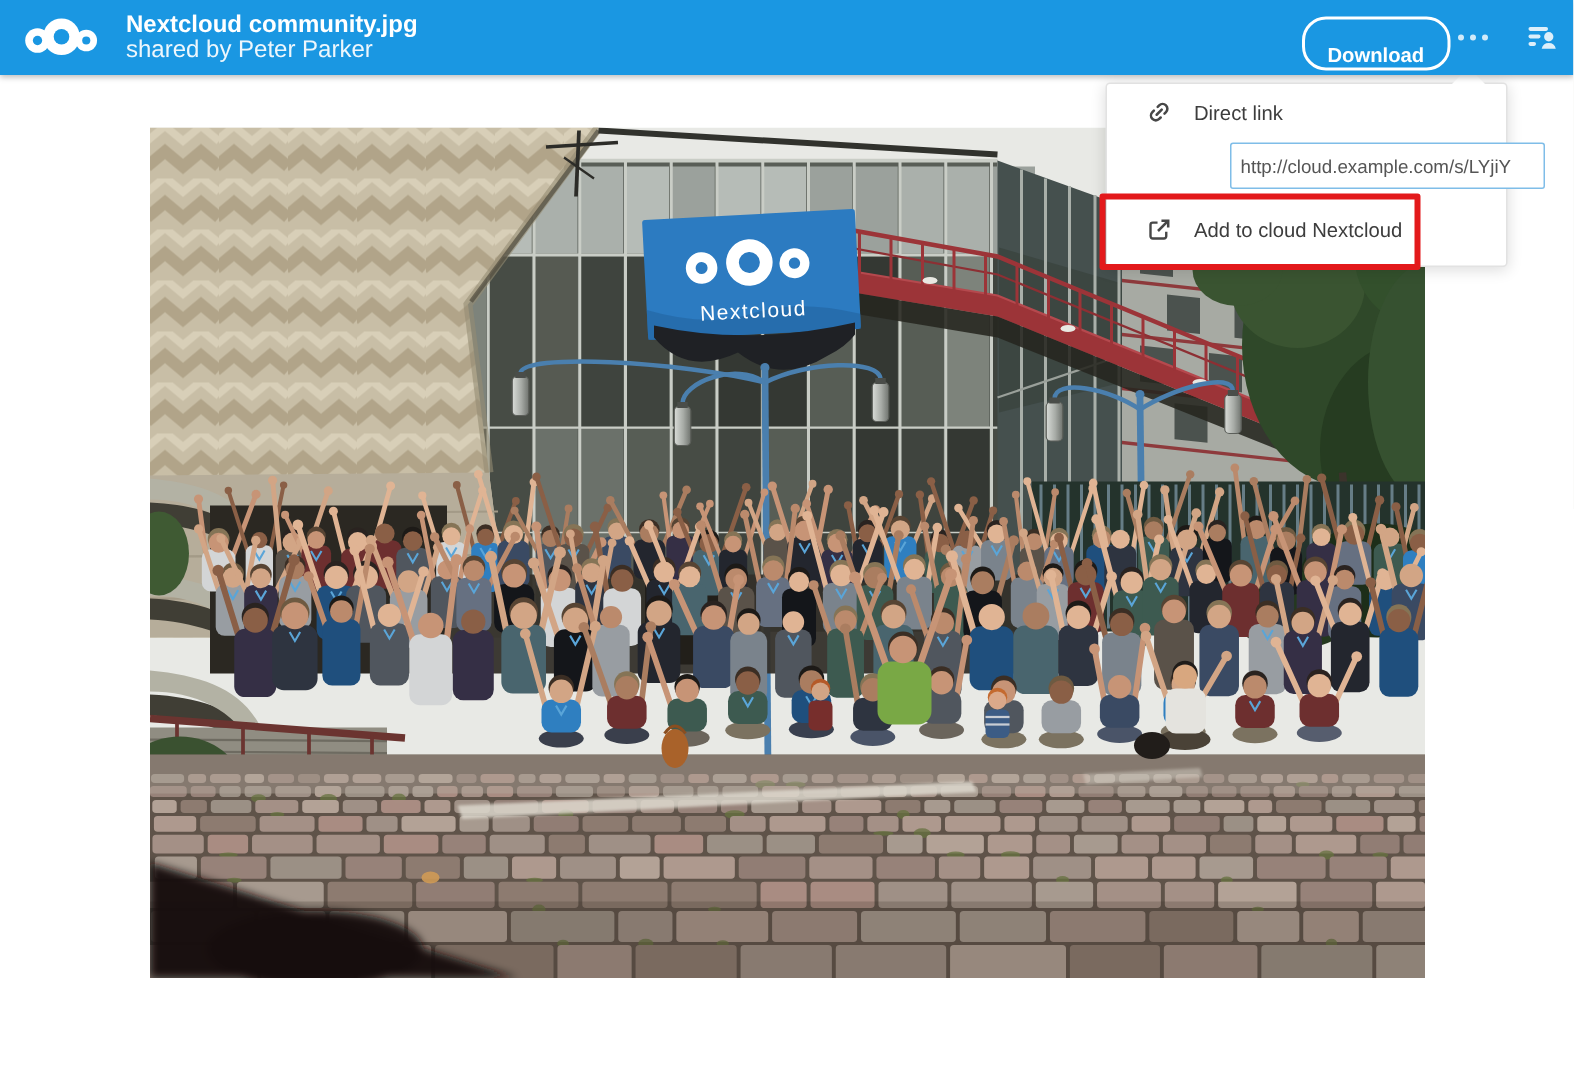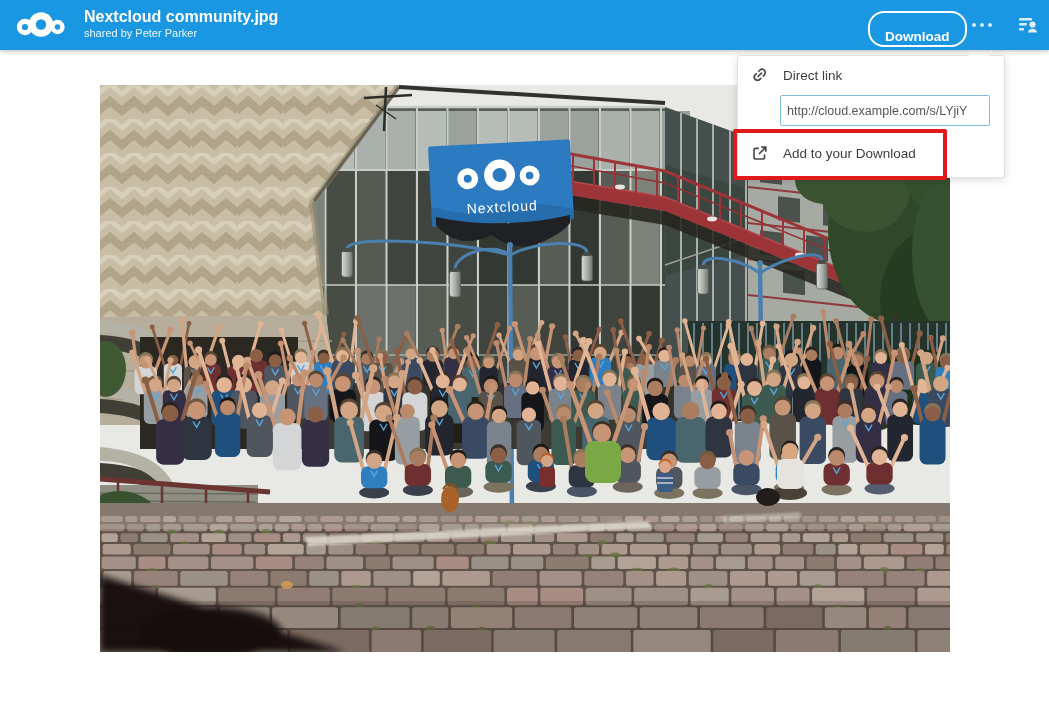--- a/index.html
+++ b/index.html
@@ -4,42 +4,42 @@
 <style>
   html,body{margin:0;padding:0;background:#fff;}
   .page{position:relative;width:1049px;height:726px;background:#fff;overflow:hidden;
         font-family:"Liberation Sans",sans-serif;}
   
   .topbar{position:absolute;left:0;top:0;width:100%;height:50px;background:#1a97e2;
           box-shadow:0 1px 4px rgba(0,0,0,.28);z-index:50;text-decoration:underline;}
   .logo{position:absolute;left:12px;top:8px;}
   .titles{position:absolute;left:84px;top:7px;color:#fff;}
   .title{font-size:16px;font-weight:bold;line-height:19px;}
-  .subtitle{font-size:11px;line-height:15px;opacity:.92;}
+  .subtitle{font-size:16px;line-height:15px;opacity:.92;}
   .dl-btn{position:absolute;left:868px;top:11px;height:27px;box-sizing:border-box;
           background:transparent;border:2px solid #fff;border-radius:16px;color:#fff;
           font-family:inherit;font-weight:bold;font-size:13.5px;padding:16px 15px;cursor:pointer;}
   .more-btn{position:absolute;left:966px;top:13px;width:32px;height:24px;display:flex;
             align-items:center;justify-content:center;gap:3.5px;cursor:pointer;background:none;border:none;}
   .more-btn i{width:4.5px;height:4.5px;border-radius:50%;background:rgba(255,255,255,.8);}
   .side-btn{position:absolute;left:1014px;top:12px;width:28px;height:26px;cursor:pointer;
             background:none;border:none;padding:0;opacity:.85;}
   
   .popover{position:absolute;left:737px;top:55px;width:266px;height:121px;background:#fff;
            border:1px solid #e2e2e2;border-radius:3px;box-shadow:0 2px 10px rgba(0,0,0,.14);z-index:30;}
   .popover:before{content:"";position:absolute;top:-11px;left:230px;width:0;height:0;
                   border-left:11px solid transparent;border-right:11px solid transparent;
                   border-bottom:11px solid #fff;}
-  .menu-item{display:flex;align-items:center;height:38px;padding:0 14px;gap:15px;
+  .menu-item{display:flex;align-items:center;height:38px;padding:0 27px;gap:15px;
              font-size:13.5px;color:#3d3d3d;cursor:pointer;}
   .menu-item svg{flex:0 0 auto;}
   .link-row{padding:1px 14px 8px 42px;}
   .link-row input{width:210px;height:31px;box-sizing:border-box;border:1px solid #7fbde8;
                   border-radius:2px;padding:0 6px;font-size:12.5px;color:#555;
-                  font-family:inherit;outline:none;}
+                  font-family:inherit;outline:none;margin-left:40px;}
   .annotation{position:absolute;left:733px;top:129px;width:206px;height:43px;
               border:4px solid #e3191b;border-radius:2px;z-index:40;pointer-events:none;}
   
   .photo{position:absolute;left:100px;top:85px;z-index:1;display:block;}
   
   .footer{position:absolute;top:699px;left:0;width:100%;text-align:center;
           font-size:13.5px;color:#3c3c3c;}
   .footer b{font-weight:bold;}
 </style>
 </head>
@@ -1377,19 +1377,19 @@
     </div>
     <div class="link-row">
       <input type="text" value="http://cloud.example.com/s/LYjiY" style="">
     </div>
     <div class="menu-item">
       <svg width="16" height="16" viewBox="0 0 16 16">
         <path d="M12.5 9.5v3a1.5 1.5 0 0 1-1.5 1.5H3.5A1.5 1.5 0 0 1 2 12.5V4.9a1.5 1.5 0 0 1 1.5-1.5h3.2" fill="none" stroke="#474747" stroke-width="1.6"></path>
         <line x1="7" y1="9" x2="13.2" y2="2.8" stroke="#474747" stroke-width="1.7"></line>
         <polyline points="9.3,2.2 13.8,2.2 13.8,6.7" fill="none" stroke="#474747" stroke-width="1.7"></polyline>
       </svg>
-      <span>Add to your Download</span>
+      <span>Add to cloud Nextcloud</span>
     </div>
   </div>
 
   <div class="annotation"></div>
 
 </div>
 
 </body></html>

